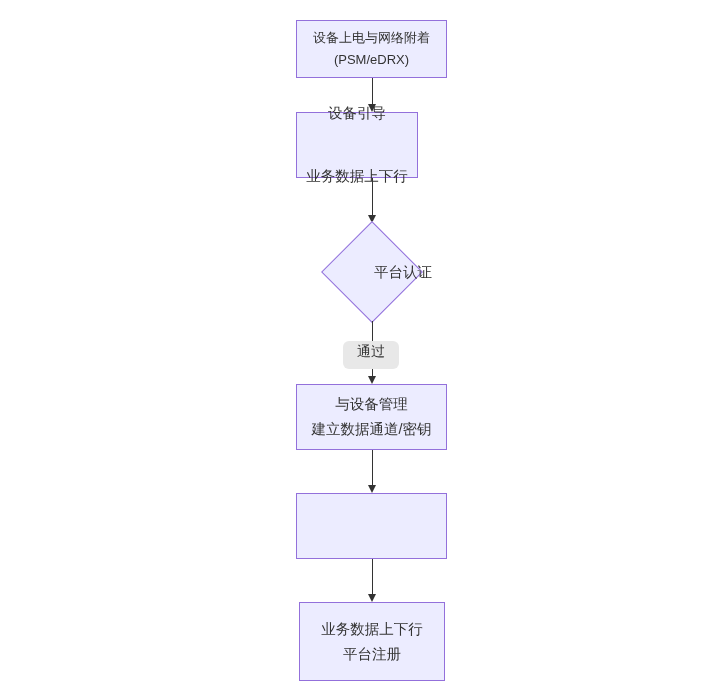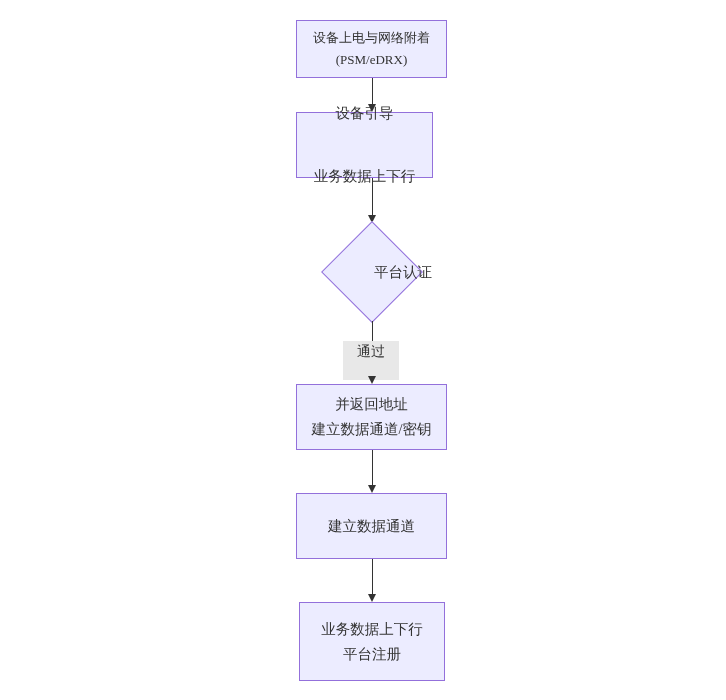--- a/index.html
+++ b/index.html
@@ -16,26 +16,25 @@
     position: absolute;
     background: #ECECFF;
     border: 1px solid #9370DB;
     display: flex;
     flex-direction: column;
     justify-content: center;
     align-items: center;
     text-align: center;
     box-sizing: border-box;
     color: #333333;
-    font-family: Liberation Serif, serif;
   }
   .node .line { display: block; white-space: nowrap; }
 
   #node-power-attach { left: 296px; top: 20px;  width: 151px; height: 58px; font-size: 13px;   line-height: 22px; }
-  #node-bootstrap    { left: 296px; top: 112px; width: 137px; height: 66px; font-size: 14.5px; line-height: 25px; gap: 38px; }
+  #node-bootstrap    { left: 296px; top: 112px; width: 122px; height: 66px; font-size: 14.5px; line-height: 25px; gap: 38px; }
   #node-register     { left: 296px; top: 384px; width: 151px; height: 66px; font-size: 14.5px; line-height: 25px; }
   #node-data-channel { left: 296px; top: 493px; width: 151px; height: 66px; font-size: 14.5px; line-height: 25px; }
   #node-business     { left: 299px; top: 602px; width: 146px; height: 79px; font-size: 14.5px; line-height: 25px; }
 
   .diamond-shape {
     position: absolute;
     left: 336px; top: 236px;
     width: 72px; height: 72px;
     background: #ECECFF;
     border: 1px solid #9370DB;
@@ -74,26 +73,27 @@
   }
   #head-1 { top: 104px; }
   #head-2 { top: 215px; }
   #head-3 { top: 376px; }
   #head-4 { top: 485px; }
   #head-5 { top: 594px; }
 
   .edge-label {
     position: absolute;
     left: 343px; top: 341px;
-    width: 56px; height: 39px;
+    width: 56px; height: 28px;
     background: #e8e8e8;
     color: #333333;
     font-size: 14px;
     line-height: 21px;
     text-align: center;
+    border-radius: 6px;
   }
 </style>
 </head>
 <body>
 
 <div class="canvas">
 
   <div class="node" id="node-power-attach">
     <span class="line">设备上电与网络附着</span>
     <span class="line">(PSM/eDRX)</span>
@@ -111,29 +111,28 @@
   <div class="arrow-head" id="head-2"></div>
 
   <div class="diamond-shape"></div>
   <div class="diamond-label">平台认证</div>
 
   <div class="edge-line" id="edge-3"></div>
   <div class="edge-label">通过</div>
   <div class="arrow-head" id="head-3"></div>
 
   <div class="node" id="node-register">
-    <span class="line">并返回地址</span>
+    <span class="line">与设备管理</span>
     <span class="line">建立数据通道/密钥</span>
   </div>
 
   <div class="edge-line" id="edge-4"></div>
   <div class="arrow-head" id="head-4"></div>
 
   <div class="node" id="node-data-channel">
-    <span class="line">建立数据通道</span>
   </div>
 
   <div class="edge-line" id="edge-5"></div>
   <div class="arrow-head" id="head-5"></div>
 
   <div class="node" id="node-business">
     <span class="line">业务数据上下行</span>
     <span class="line">平台注册</span>
   </div>
 

